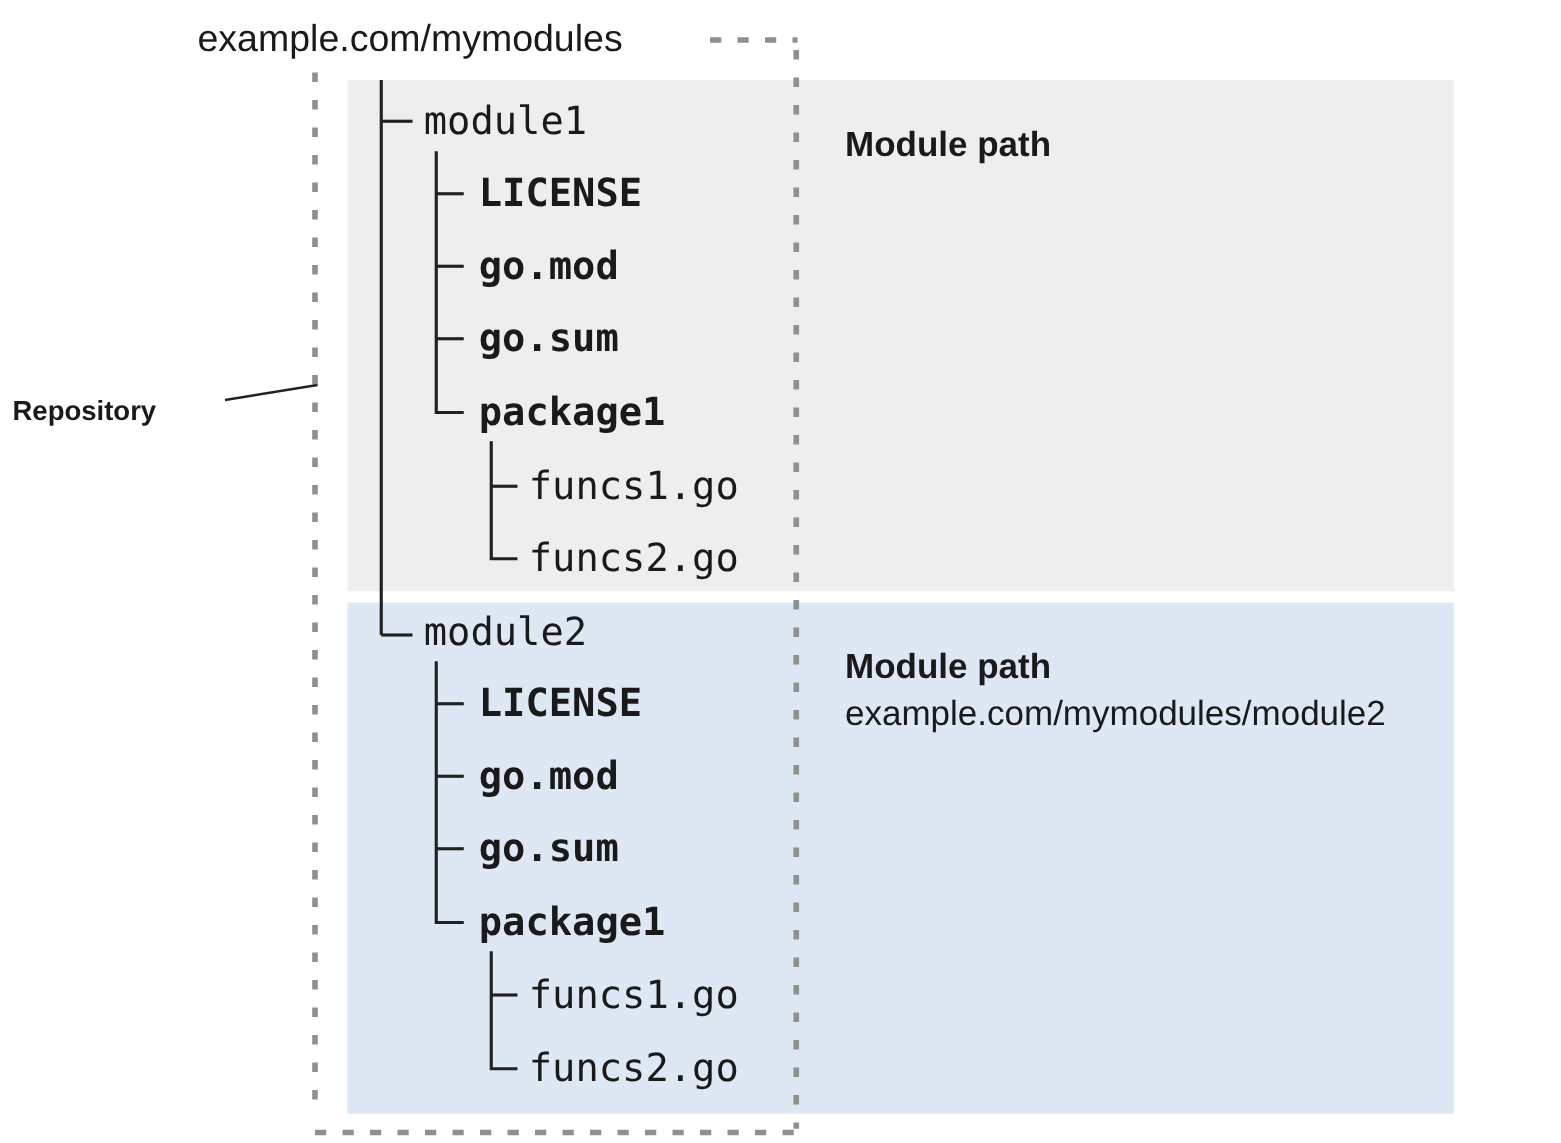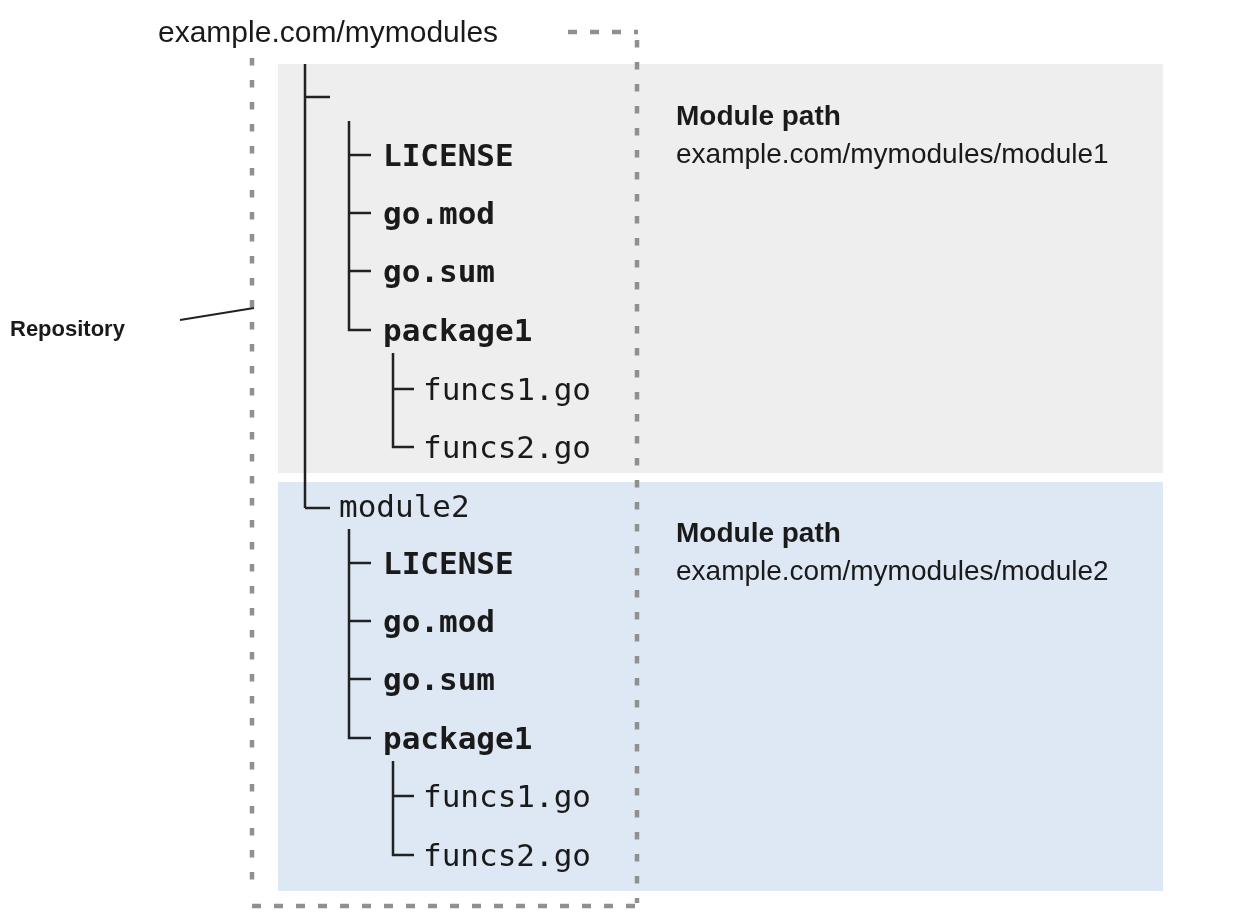--- a/index.html
+++ b/index.html
@@ -112,37 +112,37 @@
       <path d="M 349 621 H 371"></path>
       <path d="M 349 679 H 371"></path>
       <path d="M 393 761 V 855 H 414"></path>
       <path d="M 393 796 H 414"></path>
     </g>
   </svg>
 
   <div class="root-label">example.com/mymodules</div>
   <div class="repo-label">Repository</div>
 
+  <div class="tree-item lv1" style="top:77px">module1</div>
   <div class="tree-item lv2" style="top:135px">LICENSE</div>
   <div class="tree-item lv2" style="top:193px">go.mod</div>
   <div class="tree-item lv2" style="top:251px">go.sum</div>
   <div class="tree-item lv2" style="top:310px">package1</div>
   <div class="tree-item lv3" style="top:369px">funcs1.go</div>
   <div class="tree-item lv3" style="top:427px">funcs2.go</div>
 
   <div class="tree-item lv1" style="top:486px">module2</div>
   <div class="tree-item lv2" style="top:543px">LICENSE</div>
   <div class="tree-item lv2" style="top:601px">go.mod</div>
   <div class="tree-item lv2" style="top:659px">go.sum</div>
   <div class="tree-item lv2" style="top:718px">package1</div>
   <div class="tree-item lv3" style="top:776px">funcs1.go</div>
   <div class="tree-item lv3" style="top:835px">funcs2.go</div>
 
   <div id="panel-1" class="module-path-panel">
     <div class="panel-title">Module path</div>
-    <div class="panel-value">example.com/mymodules/module1</div>
   </div>
   <div id="panel-2" class="module-path-panel">
     <div class="panel-title">Module path</div>
     <div class="panel-value">example.com/mymodules/module2</div>
   </div>
 
 </div>
 
 </body></html>

